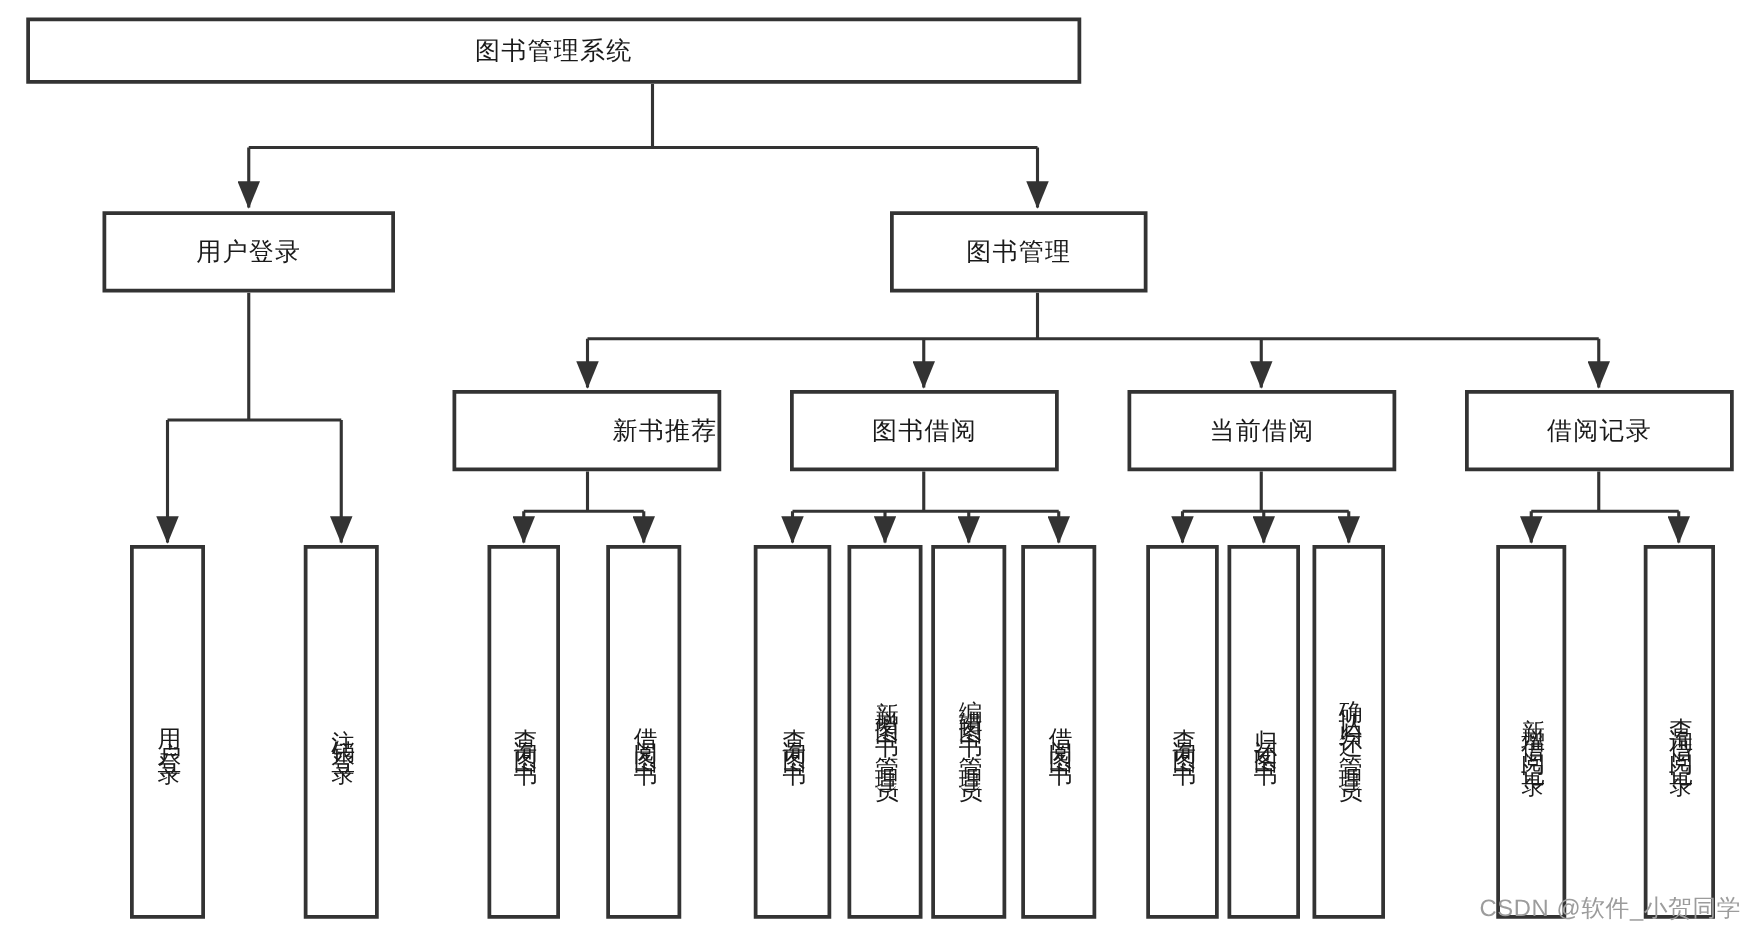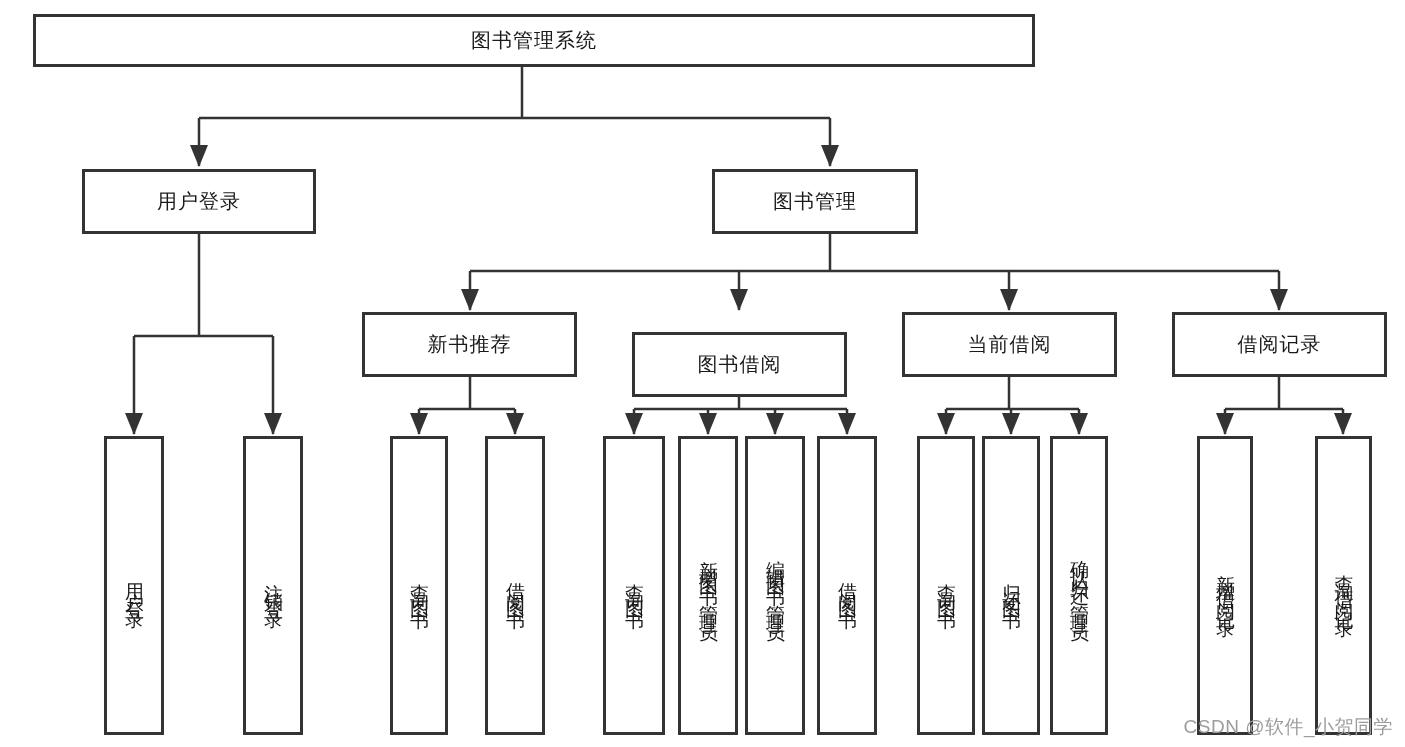--- a/index.html
+++ b/index.html
@@ -103,35 +103,35 @@
       <path d="M775 409 V434" marker-end="url(#arrow)"></path>
       <path d="M847 409 V434" marker-end="url(#arrow)"></path>
       <path d="M946 409 V434" marker-end="url(#arrow)"></path>
       <path d="M1011 409 V434" marker-end="url(#arrow)"></path>
       <path d="M1079 409 V434" marker-end="url(#arrow)"></path>
       <path d="M1225 409 V434" marker-end="url(#arrow)"></path>
       <path d="M1343 409 V434" marker-end="url(#arrow)"></path>
     </g>
   </svg>
 
-  <div class="node h-node" style="left:33px; top:14px; width:1002px; height:53px;">
+  <div class="node h-node" style="left:21px; top:14px; width:844px; height:53px;">
     <span>图书管理系统</span>
   </div>
 
   <div class="node h-node" style="left:82px; top:169px; width:234px; height:65px;">
     <span>用户登录</span>
   </div>
   <div class="node h-node" style="left:712px; top:169px; width:206px; height:65px;">
     <span>图书管理</span>
   </div>
 
-  <div class="node h-node" style="left:362px; top:312px; width:215px; height:65px;">
+  <div class="node h-node" style="left:362px; top:312px; width:215px; height:65px;justify-content:flex-end;">
     <span>新书推荐</span>
   </div>
-  <div class="node h-node" style="left:632px; top:312px; width:215px; height:65px;margin-top:20px;">
+  <div class="node h-node" style="left:632px; top:312px; width:215px; height:65px;">
     <span>图书借阅</span>
   </div>
   <div class="node h-node" style="left:902px; top:312px; width:215px; height:65px;">
     <span>当前借阅</span>
   </div>
   <div class="node h-node" style="left:1172px; top:312px; width:215px; height:65px;">
     <span>借阅记录</span>
   </div>
 
   <div class="node leaf" style="left:104px; top:436px; width:60px; height:299px;">

